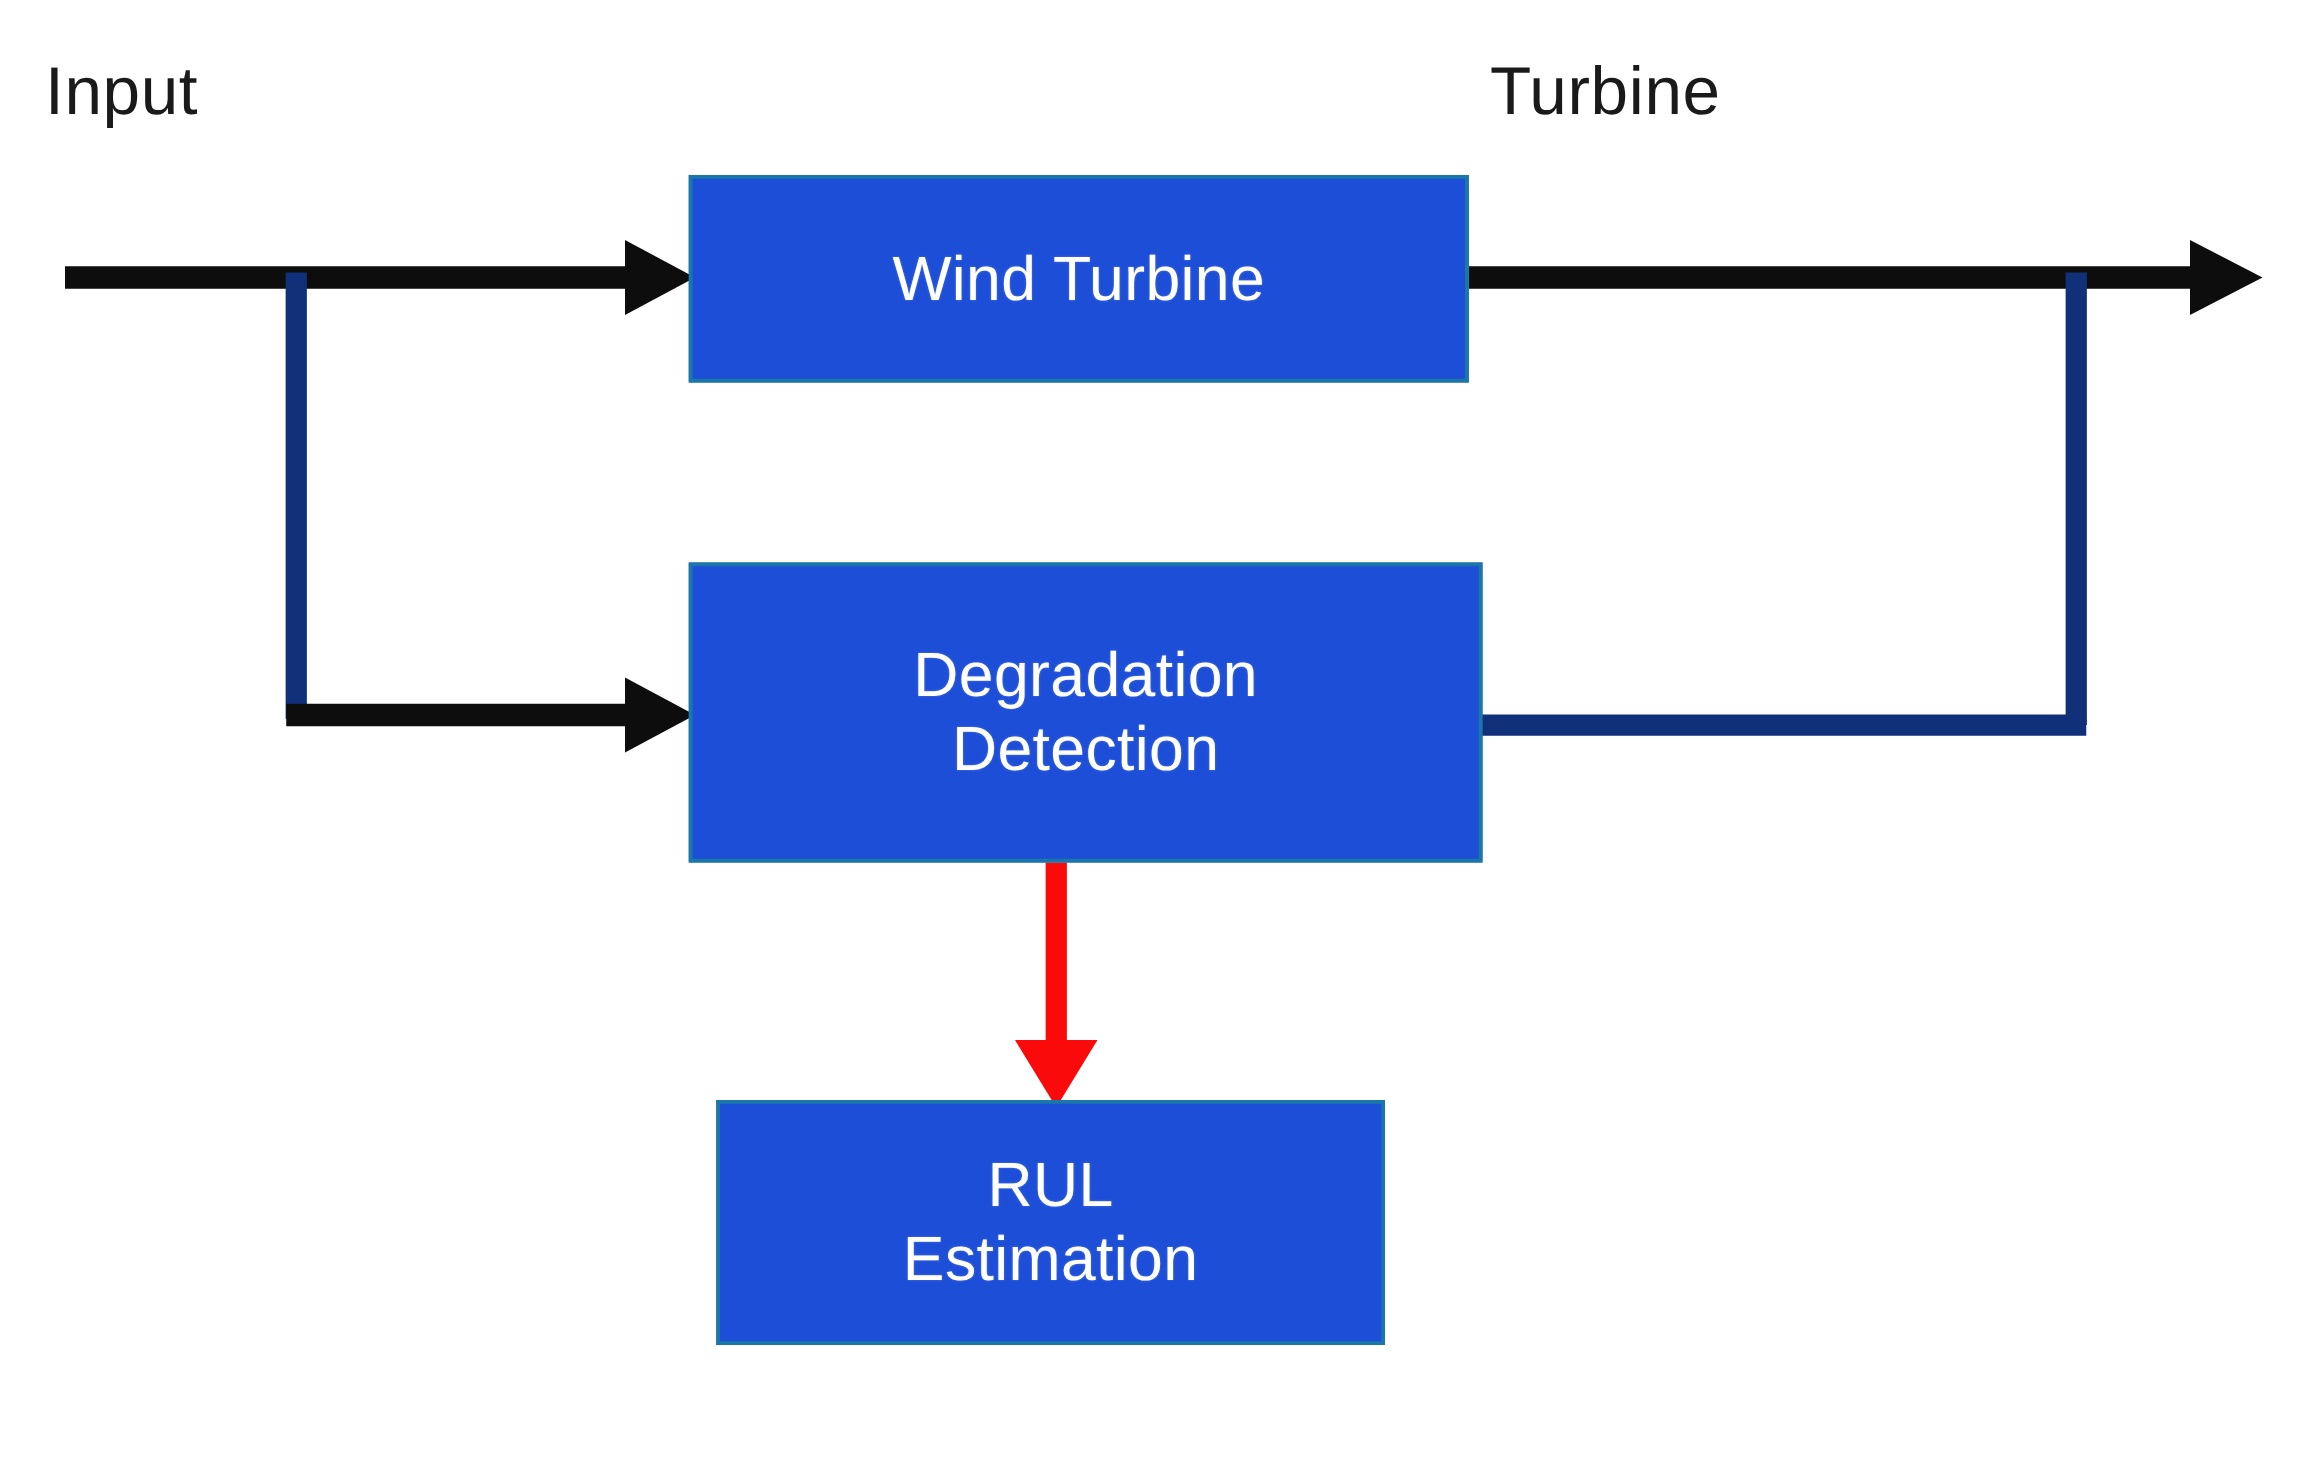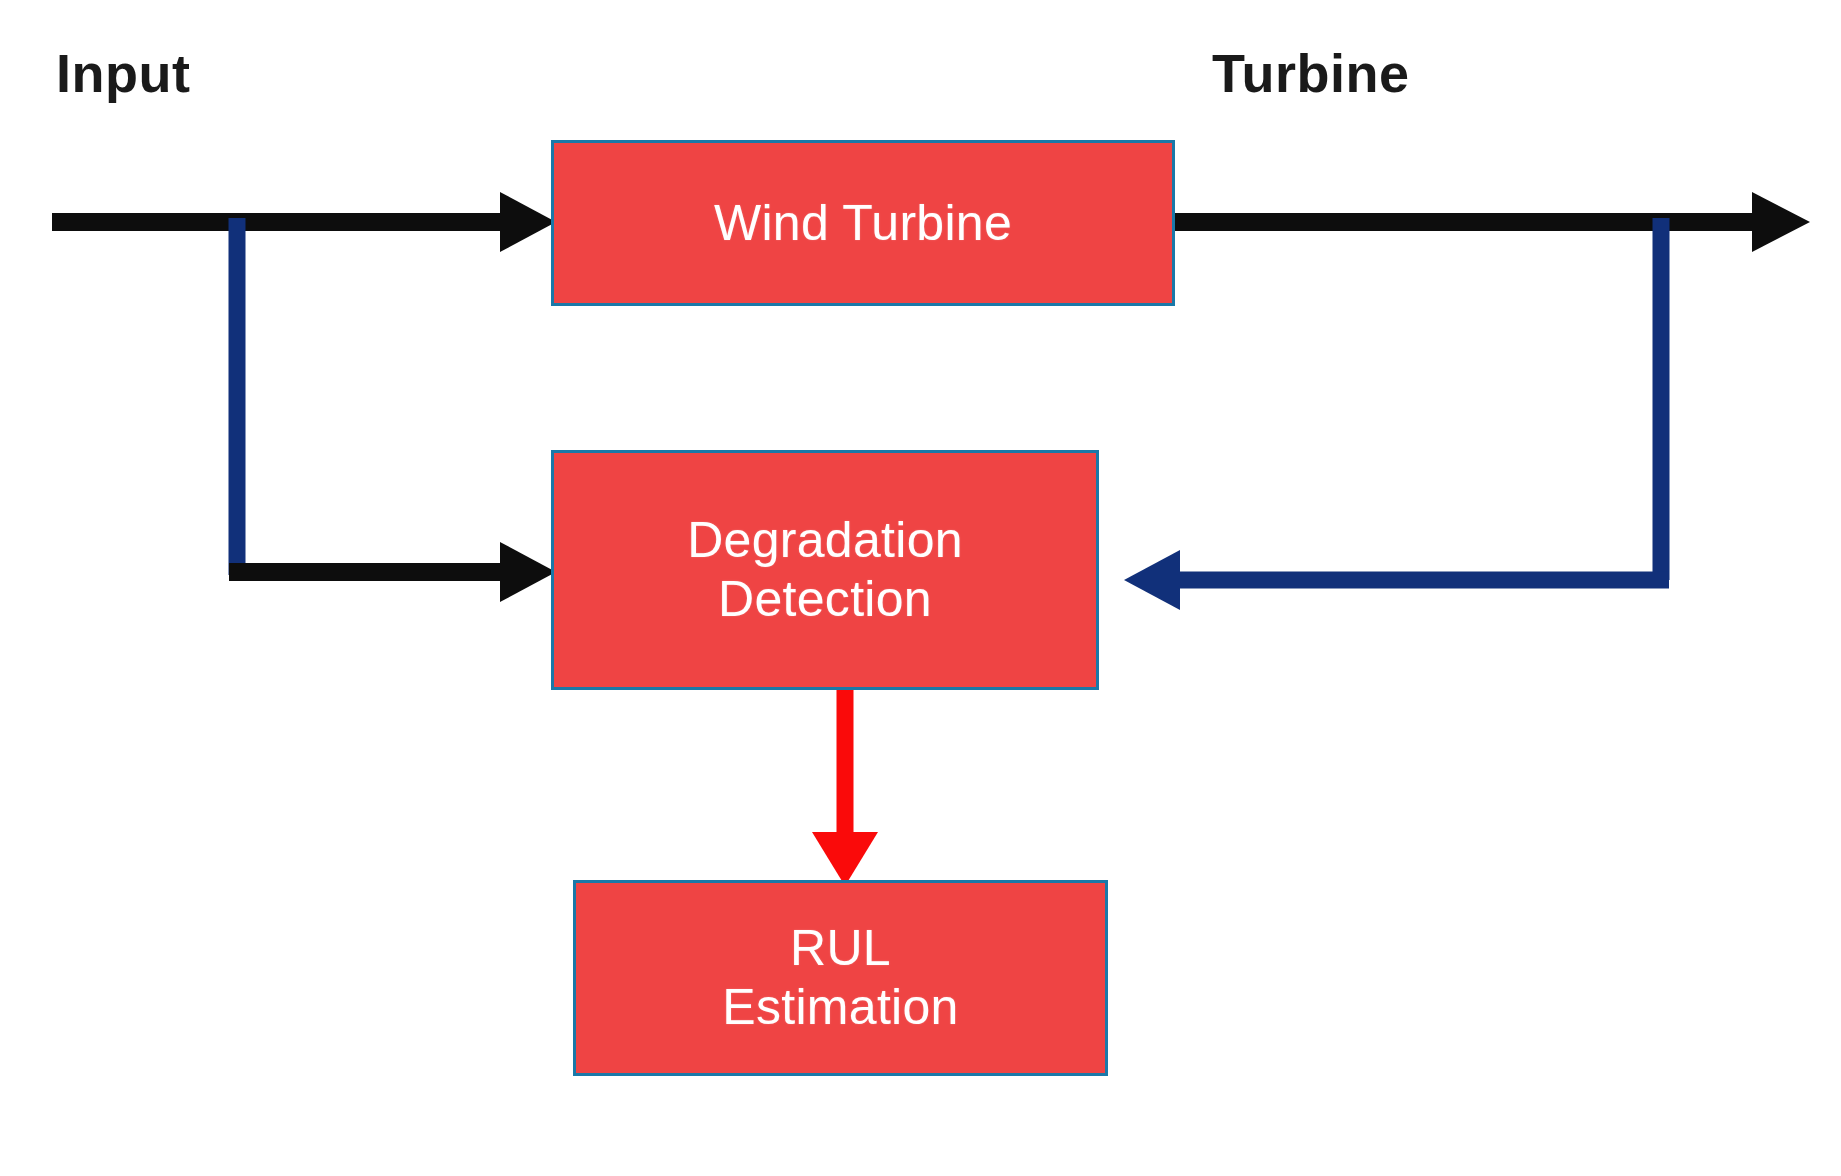--- a/index.html
+++ b/index.html
@@ -22,55 +22,54 @@
     position: absolute;
     left: 0;
     top: 0;
     width: 1841px;
     height: 1176px;
   }
   .io-label {
     position: absolute;
     font-family: "Liberation Sans", sans-serif;
     font-size: 54px;
-    font-weight: 700;
+    font-weight: 400;
     color: #1a1a1a;
     letter-spacing: 0.5px;
     white-space: nowrap;
     line-height: 1;
-    margin-left: 20px;
   }
   #label-input  { left: 36px;  top: 46px; }
   #label-output { left: 1192px; top: 46px; }
 
   .proc-box {
     position: absolute;
     box-sizing: border-box;
-    background: #ef4444;
+    background: #1d4ed8;
     border: 3px solid #1a78a8;
     display: flex;
     align-items: center;
     justify-content: center;
     text-align: center;
   }
   .proc-box .box-label {
     font-family: "Liberation Sans", sans-serif;
     color: #ffffff;
     font-size: 50px;
     font-weight: 400;
     line-height: 1.18;
     letter-spacing: 0.3px;
     white-space: pre-line;
     text-shadow: 0 0 2px rgba(255,255,255,0.25);
   }
   #box-wind-turbine {
     left: 551px;  top: 140px;  width: 624px;  height: 166px;
   }
   #box-degradation-detection {
-    left: 551px;  top: 450px;  width: 548px;  height: 240px;
+    left: 551px;  top: 450px;  width: 635px;  height: 240px;
   }
   #box-rul-estimation {
     left: 573px;  top: 880px;  width: 535px;  height: 196px;
   }
 </style>
 </head>
 <body>
 
 <div id="canvas">
 

